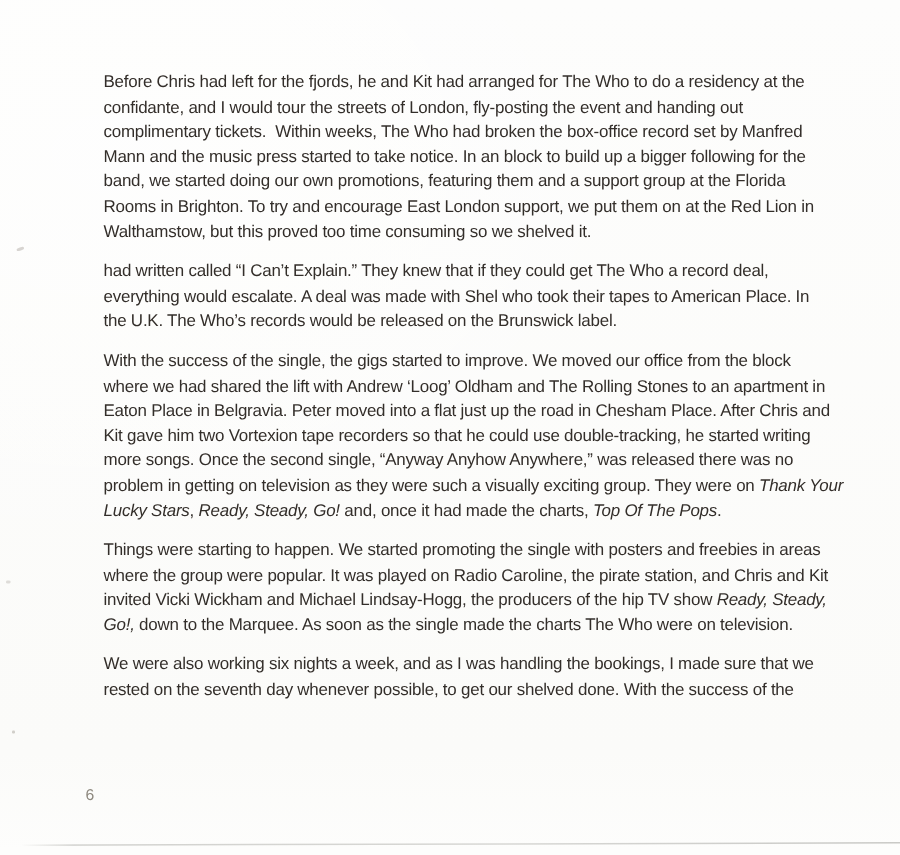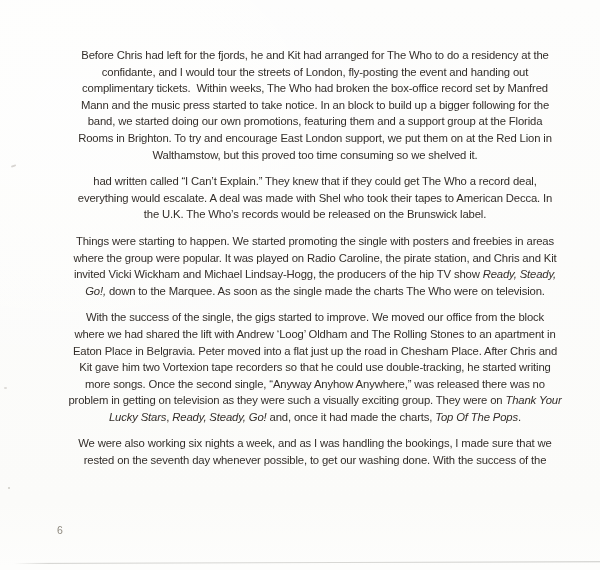--- a/index.html
+++ b/index.html
@@ -25,21 +25,21 @@
   }
   .content{
     position:absolute;
     left:57px;top:47px;
     width:516px;
     color:var(--text);
     font-size:11.3px;
     line-height:16.6px;
     letter-spacing:-0.15px;
   }
-  .para{margin:0 0 10px 0;padding:0;text-align:center;}
+  .para{margin:0 0 10px 12px;padding:0;}
   .line{display:block;white-space:nowrap;}
   .line em{font-style:italic;}
   .page-number{
     position:absolute;
     left:57px;top:524px;
     font-size:10.5px;
     color:var(--page-number);
     letter-spacing:0;
   }
   .bottom-edge{
@@ -70,41 +70,41 @@
         <span class="line"><span>Before Chris had left for the fjords, he and Kit had arranged for The Who to do a residency at the</span></span>
         <span class="line"><span>confidante, and I would tour the streets of London, fly-posting the event and handing out</span></span>
         <span class="line"><span>complimentary tickets.&nbsp; Within weeks, The Who had broken the box-office record set by Manfred</span></span>
         <span class="line"><span>Mann and the music press started to take notice. In an block to build up a bigger following for the</span></span>
         <span class="line"><span>band, we started doing our own promotions, featuring them and a support group at the Florida</span></span>
         <span class="line"><span>Rooms in Brighton. To try and encourage East London support, we put them on at the Red Lion in</span></span>
         <span class="line"><span>Walthamstow, but this proved too time consuming so we shelved it.</span></span>
       </p>
       <p class="para">
         <span class="line"><span>had written called “I Can’t Explain.” They knew that if they could get The Who a record deal,</span></span>
-        <span class="line"><span>everything would escalate. A deal was made with Shel who took their tapes to American Decca. In</span></span>
+        <span class="line"><span>everything would escalate. A deal was made with Shel who took their tapes to American Place. In</span></span>
         <span class="line"><span>the U.K. The Who’s records would be released on the Brunswick label.</span></span>
-      </p>
-      <p class="para">
-        <span class="line"><span>Things were starting to happen. We started promoting the single with posters and freebies in areas</span></span>
-        <span class="line"><span>where the group were popular. It was played on Radio Caroline, the pirate station, and Chris and Kit</span></span>
-        <span class="line"><span>invited Vicki Wickham and Michael Lindsay-Hogg, the producers of the hip TV show </span><em>Ready, Steady,</em></span>
-        <span class="line"><em>Go!,</em><span> down to the Marquee. As soon as the single made the charts The Who were on television.</span></span>
       </p>
       <p class="para">
         <span class="line"><span>With the success of the single, the gigs started to improve. We moved our office from the block</span></span>
         <span class="line"><span>where we had shared the lift with Andrew ‘Loog’ Oldham and The Rolling Stones to an apartment in</span></span>
         <span class="line"><span>Eaton Place in Belgravia. Peter moved into a flat just up the road in Chesham Place. After Chris and</span></span>
         <span class="line"><span>Kit gave him two Vortexion tape recorders so that he could use double-tracking, he started writing</span></span>
         <span class="line"><span>more songs. Once the second single, “Anyway Anyhow Anywhere,” was released there was no</span></span>
         <span class="line"><span>problem in getting on television as they were such a visually exciting group. They were on </span><em>Thank Your</em></span>
         <span class="line"><em>Lucky Stars</em><span>, </span><em>Ready, Steady, Go!</em><span> and, once it had made the charts, </span><em>Top Of The Pops</em><span>.</span></span>
       </p>
       <p class="para">
+        <span class="line"><span>Things were starting to happen. We started promoting the single with posters and freebies in areas</span></span>
+        <span class="line"><span>where the group were popular. It was played on Radio Caroline, the pirate station, and Chris and Kit</span></span>
+        <span class="line"><span>invited Vicki Wickham and Michael Lindsay-Hogg, the producers of the hip TV show </span><em>Ready, Steady,</em></span>
+        <span class="line"><em>Go!,</em><span> down to the Marquee. As soon as the single made the charts The Who were on television.</span></span>
+      </p>
+      <p class="para">
         <span class="line"><span>We were also working six nights a week, and as I was handling the bookings, I made sure that we</span></span>
-        <span class="line"><span>rested on the seventh day whenever possible, to get our washing done. With the success of the</span></span>
+        <span class="line"><span>rested on the seventh day whenever possible, to get our shelved done. With the success of the</span></span>
       </p>
     </div>
   <span class="page-number">6</span>
   <div class="speck speck-1"></div>
   <div class="speck speck-2"></div>
   <div class="speck speck-3"></div>
   <div class="below-edge"></div>
   <div class="bottom-edge"></div>
 </div>
 

